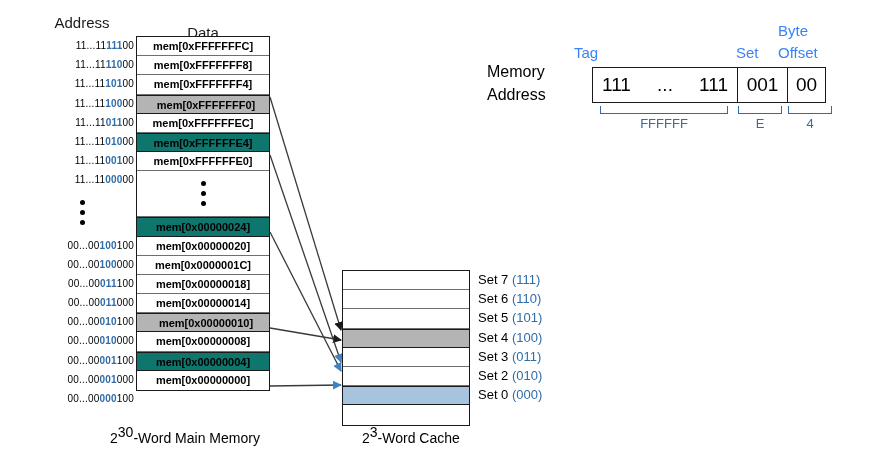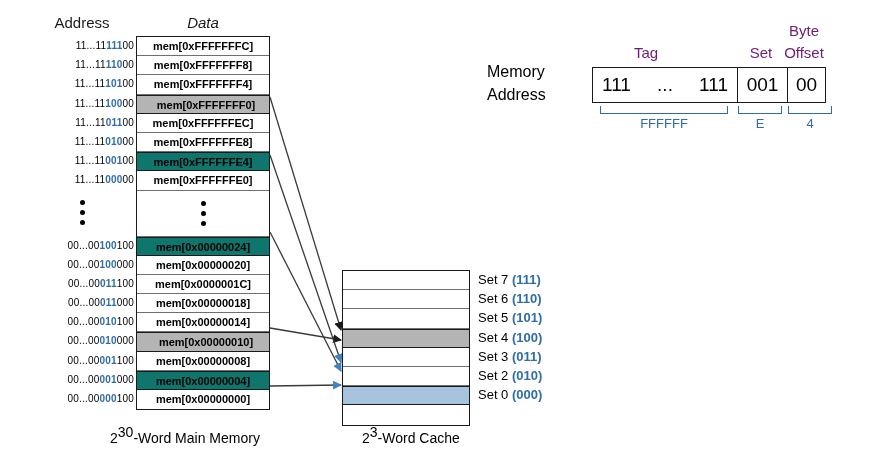--- a/index.html
+++ b/index.html
@@ -40,51 +40,51 @@
   .cache-row{height:19.2px;border-bottom:1px solid #6f6f6f;box-sizing:border-box;}
   .cache-row:last-child{border-bottom:none;}
   .cache-row.gray{background:#b4b4b4;border-top:1.5px solid #1a1a1a;
                   border-bottom:1.5px solid #1a1a1a;}
   .cache-row.blue{background:#a8c3de;border-top:1.5px solid #1a1a1a;
                   border-bottom:1.5px solid #1a1a1a;}
 
   
   #set-labels{left:478px;top:270px;width:120px;}
   .set-lbl{height:19.2px;line-height:19.2px;font-size:13px;white-space:nowrap;}
-  .set-lbl .bin{color:#2f6ca8;font-weight:bold;}
+  .set-lbl .bin{color:#2f6ca8;font-weight:normal;}
 
   
   .caption{font-size:14px;white-space:nowrap;}
   sup{font-size:14px;vertical-align:super;}
 
   
   #ma-label{left:487px;top:60px;font-size:16px;line-height:23px;text-align:left;}
   #addr-fields{left:592px;top:67px;height:36px;display:flex;
                border:1.5px solid #1a1a1a;box-sizing:border-box;background:#fff;}
   .field{display:flex;align-items:center;justify-content:center;
          font-size:19px;box-sizing:border-box;}
   .field + .field{border-left:1.5px solid #1a1a1a;}
   #f-tag{width:144px;justify-content:space-between;padding:0 9px;}
   #f-set{width:50px;}
   #f-off{width:38px;}
 
-  .fld-lbl{font-size:15px;color:#701a75;text-align:center;white-space:nowrap;}
+  .fld-lbl{font-size:15px;color:#3b82f6;white-space:nowrap;}
 
   
   .brace{position:absolute;height:8px;border:1.5px solid #2f6ca8;
          border-top:none;box-sizing:border-box;}
   .brace-val{position:absolute;font-size:13px;color:#2f6ca8;text-align:center;}
 
   svg{position:absolute;left:0;top:0;overflow:visible;}
 </style>
 </head>
 <body>
 
 <div class="abs col-head" id="hdr-address" style="left:30px;top:14px;width:104px;">Address</div>
-<div class="abs col-head" id="hdr-data" style="left:136px;top:14px;width:134px;font-style:italic;">Data</div>
+<div class="abs col-head" id="hdr-data" style="left:136px;top:24px;width:134px;">Data</div>
 
 <div class="abs" id="address-column">
     <div class="addr-row"><span>11...11</span><span class="setbits">111</span><span>00</span></div>
     <div class="addr-row"><span>11...11</span><span class="setbits">110</span><span>00</span></div>
     <div class="addr-row"><span>11...11</span><span class="setbits">101</span><span>00</span></div>
     <div class="addr-row"><span>11...11</span><span class="setbits">100</span><span>00</span></div>
     <div class="addr-row"><span>11...11</span><span class="setbits">011</span><span>00</span></div>
     <div class="addr-row"><span>11...11</span><span class="setbits">010</span><span>00</span></div>
     <div class="addr-row"><span>11...11</span><span class="setbits">001</span><span>00</span></div>
     <div class="addr-row"><span>11...11</span><span class="setbits">000</span><span>00</span></div>
@@ -105,21 +105,20 @@
     <div class="addr-row"><span>00...00</span><span class="setbits">001</span><span>000</span></div>
     <div class="addr-row"><span>00...00</span><span class="setbits">000</span><span>100</span></div>
   </div>
 
 <div class="abs" id="memory-table">
     <div class="mem-row">mem[0xFFFFFFFC]</div>
     <div class="mem-row">mem[0xFFFFFFF8]</div>
     <div class="mem-row">mem[0xFFFFFFF4]</div>
     <div class="mem-row gray">mem[0xFFFFFFF0]</div>
     <div class="mem-row">mem[0xFFFFFFEC]</div>
-    <div class="mem-row">mem[0xFFFFFFE8]</div>
     <div class="mem-row blue">mem[0xFFFFFFE4]</div>
     <div class="mem-row">mem[0xFFFFFFE0]</div>
     <div class="mem-row dots">
       <div class="vdots">
         <i></i>
         <i></i>
         <i></i>
       </div>
     </div>
     <div class="mem-row blue">mem[0x00000024]</div>

